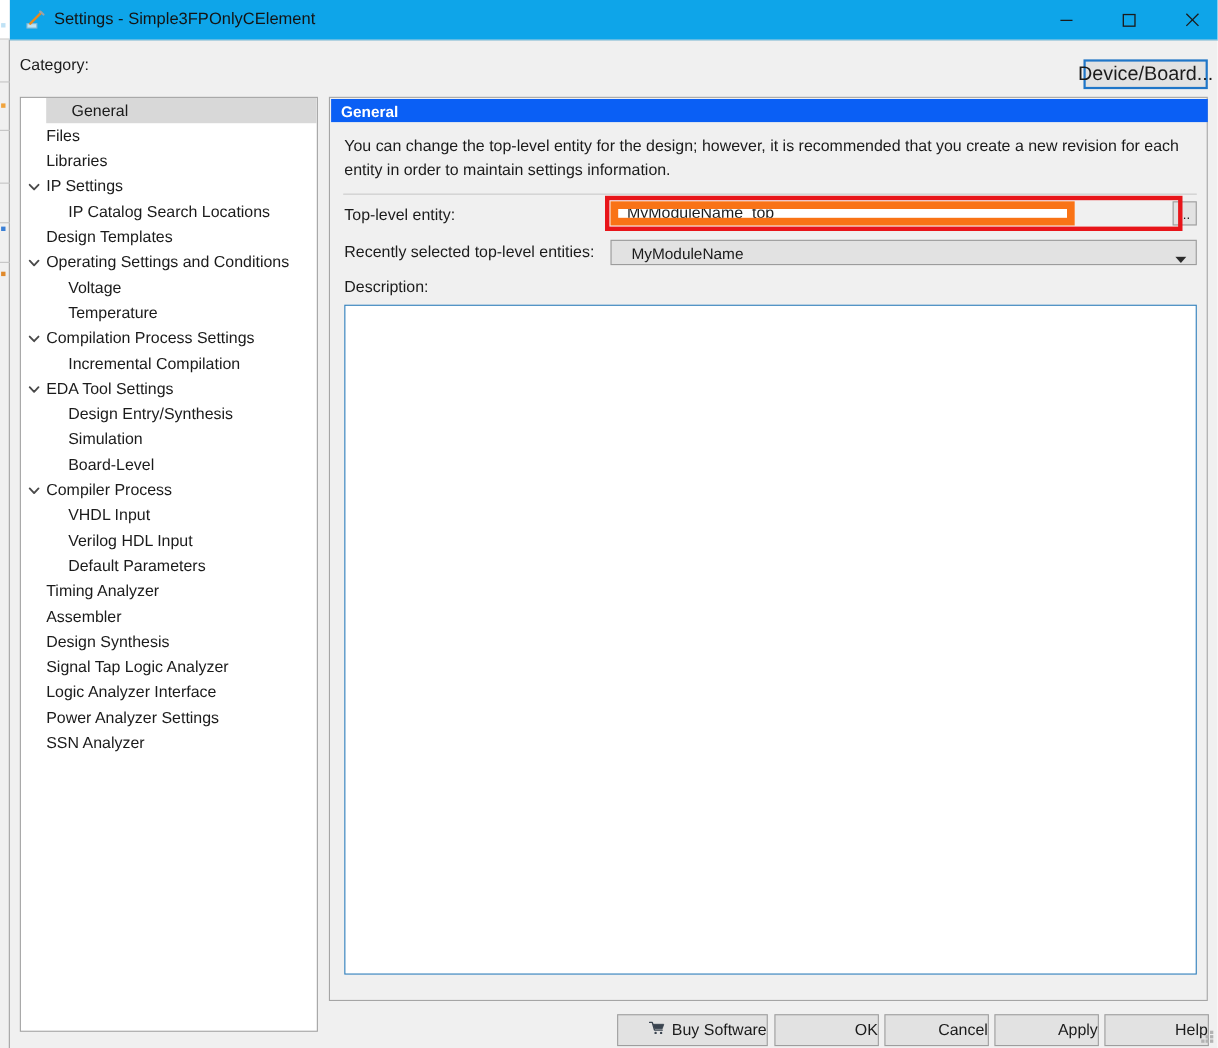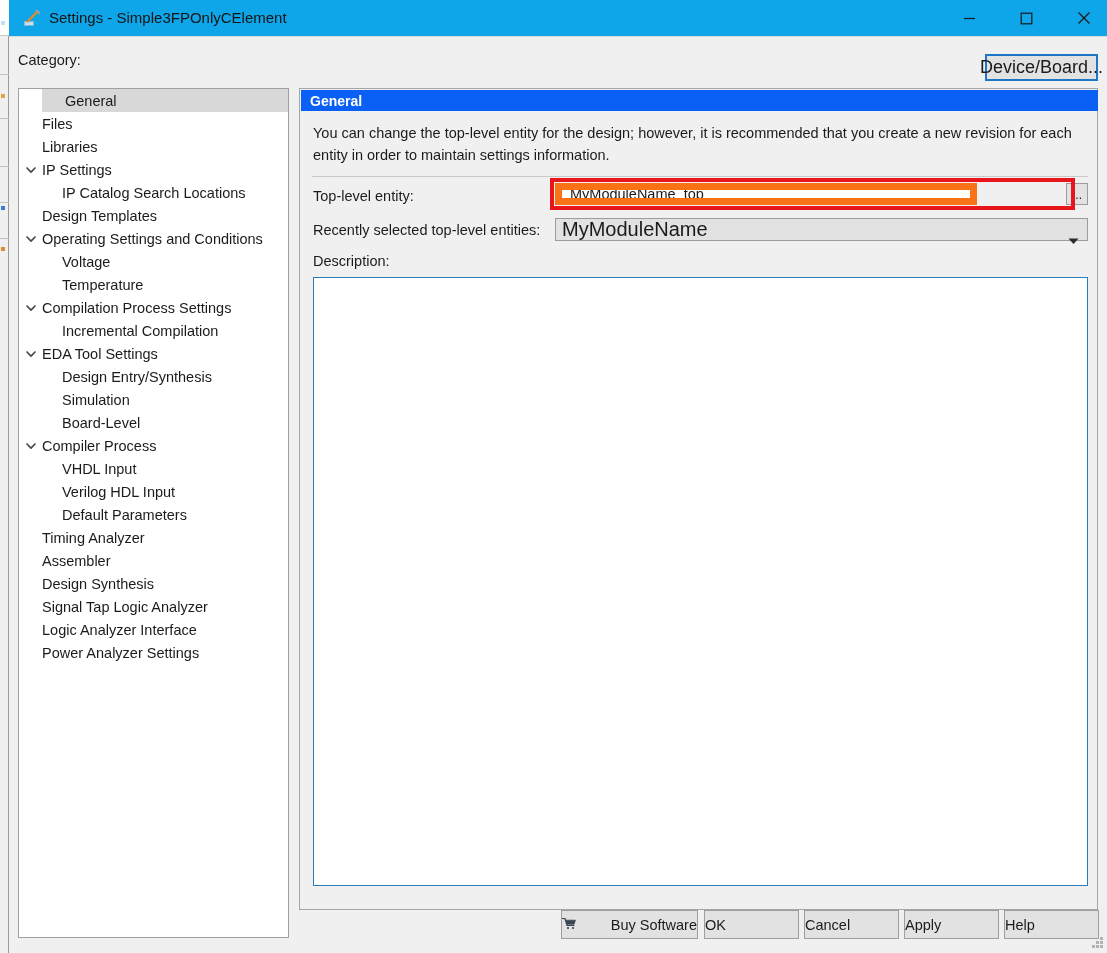--- a/index.html
+++ b/index.html
@@ -203,22 +203,22 @@
   }
 
   #recent-select {
     position: absolute;
     left: 255px; top: 129px;
     width: 533px; height: 23px;
     background: #e2e2e2;
     border: 1px solid #9c9c9c;
     box-sizing: border-box;
     display: flex; align-items: center;
-    padding-left: 6px;
-    font-size: 20px; color: #1b1b1b;
+    padding-left: 18px;
+    font-size: 14px; color: #1b1b1b;
     cursor: default;
   }
   #recent-arrow {
     position: absolute; right: 8px; top: 8px;
   }
 
   #desc-box {
     position: absolute;
     left: 13px; top: 188px;
     width: 775px; height: 609px;
@@ -232,26 +232,26 @@
     color: #1b1b1b;
     padding: 4px;
   }
 
   
   #button-bar {
     position: absolute; left: 0; top: 910px;
     width: 1098px; height: 43px;
   }
   .dbtn {
-    position: absolute; top: 0;
+    position: absolute; top: 12px;
     height: 29px;
     background: #e2e2e2;
     border: 1px solid #9e9e9e;
     box-sizing: border-box;
-    display: flex; align-items: center; justify-content: space-between;
+    display: flex; align-items: center; justify-content: flex-end;
     font-size: 14.5px; color: #1b1b1b;
     cursor: default;
     white-space: nowrap;
   }
   #btn-buy    { left: 552px; width: 137px; gap: 6px; }
   #btn-ok     { left: 695px; width: 95px; }
   #btn-cancel { left: 795px; width: 95px; }
   #btn-apply  { left: 895px; width: 95px; }
   #btn-help   { left: 995px; width: 95px; }
 
@@ -407,20 +407,23 @@
         </div>
         <div class="tree-row lvl0">
           <span class="lbl">Signal Tap Logic Analyzer</span>
         </div>
         <div class="tree-row lvl0">
           <span class="lbl">Logic Analyzer Interface</span>
         </div>
         <div class="tree-row lvl0">
           <span class="lbl">Power Analyzer Settings</span>
         </div>
+        <div class="tree-row lvl0">
+          <span class="lbl">SSN Analyzer</span>
+        </div>
       </div>
   </div>
 
   <div id="right-panel">
     <div id="panel-header">General</div>
     <div id="panel-desc">You can change the top-level entity for the design; however, it is recommended that you create a new revision for each entity in order to maintain settings information.</div>
     <div id="panel-divider"></div>
 
     <div class="field-label" id="lbl-toplevel">Top-level entity:</div>
     <div id="red-highlight"></div>

